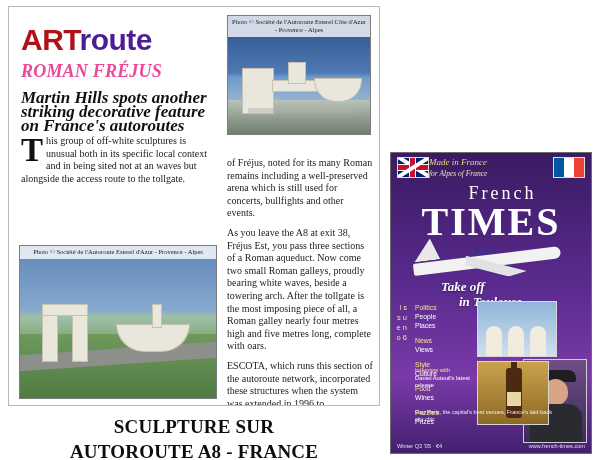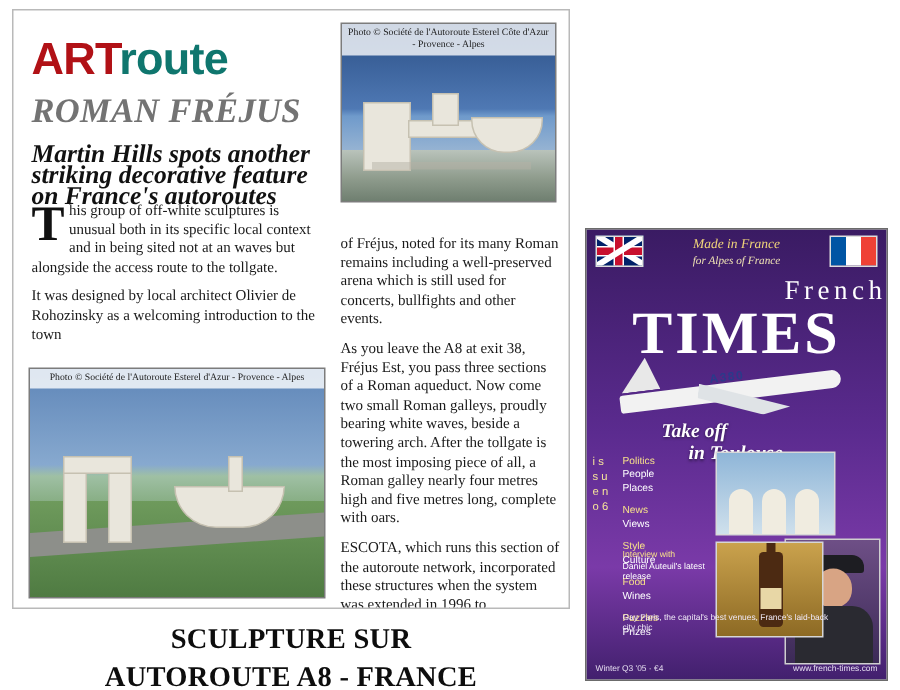--- a/index.html
+++ b/index.html
@@ -45,29 +45,29 @@
   .masthead .title {
     font-family: "Liberation Sans", sans-serif;
     font-weight: bold;
     font-size: 30px;
     letter-spacing: -0.5px;
     color: #b11116;
     line-height: 1;
     white-space: nowrap;
   }
   .masthead .title .blk {
-    color: #0f766e;
+    color: #4c1d95;
   }
   .masthead .subtitle {
     margin-top: 6px;
     font-family: "Liberation Serif", serif;
     font-style: italic;
     font-weight: bold;
-    font-size: 23px;
-    color: #737373;
+    font-size: 18px;
+    color: #ec4899;
     letter-spacing: 0.2px;
   }
   .masthead .standfirst {
     margin-top: 9px;
     font-family: "Liberation Serif", serif;
     font-style: italic;
     font-weight: bold;
     font-size: 17px;
     line-height: 14px;
     color: #111111;
@@ -263,37 +263,36 @@
     width: 30px;
     height: 19px;
     border: 1px solid #dddddd;
     background: linear-gradient(to right, #0055A4 0 33.3%, #ffffff 33.3% 66.6%, #EF4135 66.6% 100%);
   }
   .cover .made-in {
     position: absolute;
     top: 4px;
     left: 38px;
     right: 38px;
-    text-align: center;
     font-family: "Liberation Serif", serif;
     font-style: italic;
     font-size: 9px;
     line-height: 11px;
     color: #f3d77a;
   }
   .cover .made-in .sub {
     font-size: 7.5px;
     color: #f0e3b4;
   }
   .cover .french {
     position: absolute;
     top: 30px;
     left: 0;
     right: 0;
-    text-align: right;
+    text-align: center;
     font-family: "Liberation Serif", serif;
     font-size: 18px;
     letter-spacing: 3px;
     color: #ffffff;
     margin-left: 23px;
   }
   .cover .times {
     position: absolute;
     top: 48px;
     left: 0;
@@ -372,21 +371,21 @@
   }
   .cover .issue {
     position: absolute;
     left: 4px;
     top: 150px;
     width: 12px;
     font-family: "Liberation Sans", sans-serif;
     font-size: 7.5px;
     line-height: 10px;
     color: #f5e39a;
-    text-align: left;
+    text-align: right;
   }
   .cover .coverlines {
     position: absolute;
     left: 24px;
     top: 150px;
     width: 56px;
     font-family: "Liberation Sans", sans-serif;
     font-size: 6.8px;
     line-height: 9px;
     color: #ffffff;
@@ -539,21 +538,20 @@
       <div class="sculpt-block" style="left:14px; top:52px; width:30px; height:44px;"></div>
       <div class="sculpt-block" style="left:44px; top:64px; width:52px; height:10px;"></div>
       <div class="sculpt-block" style="left:60px; top:46px; width:16px; height:20px;"></div>
       <div class="sculpt-block" style="left:86px; top:62px; width:46px; height:22px; border-radius:0 0 22px 22px;"></div>
       <div class="sculpt-shadow" style="left:20px; top:92px; width:106px; height:5px; opacity:.5;"></div>
       <div class="caption">Photo © Société de l'Autoroute Esterel Côte d'Azur - Provence - Alpes</div>
     </div>
 
     <div class="col-left body-text">
       <p><span class="dropcap">T</span><span>his group of off-white sculptures is unusual both in its specific local context and in being sited not at an waves but alongside the access route to the tollgate.</span></p>
-      <p>It was designed by local architect Olivier de Rohozinsky as a welcoming introduction to the town</p>
     </div>
 
     <div class="col-right body-text">
       <p>of Fréjus, noted for its many Roman remains including a well-preserved arena which is still used for concerts, bullfights and other events.</p>
       <p>As you leave the A8 at exit 38, Fréjus Est, you pass three sections of a Roman aqueduct. Now come two small Roman galleys, proudly bearing white waves, beside a towering arch. After the tollgate is the most imposing piece of all, a Roman galley nearly four metres high and five metres long, complete with oars.</p>
       <p>ESCOTA, which runs this section of the autoroute network, incorporated these structures when the system was extended in 1996 to accommodate increasing traffic. At that time, about 12,000 vehicles a day passed through the gates – rising in the holiday season to nearly 20,000, since this exit leads directly to several popular seaside resorts. Now, of course, the figure is far higher, giving even more people the chance to be dazzled by the magnificent works welcoming them to Roman Fréjus.</p>
     </div>
 
     <div class="photo-left">
       <div class="grass"></div>

